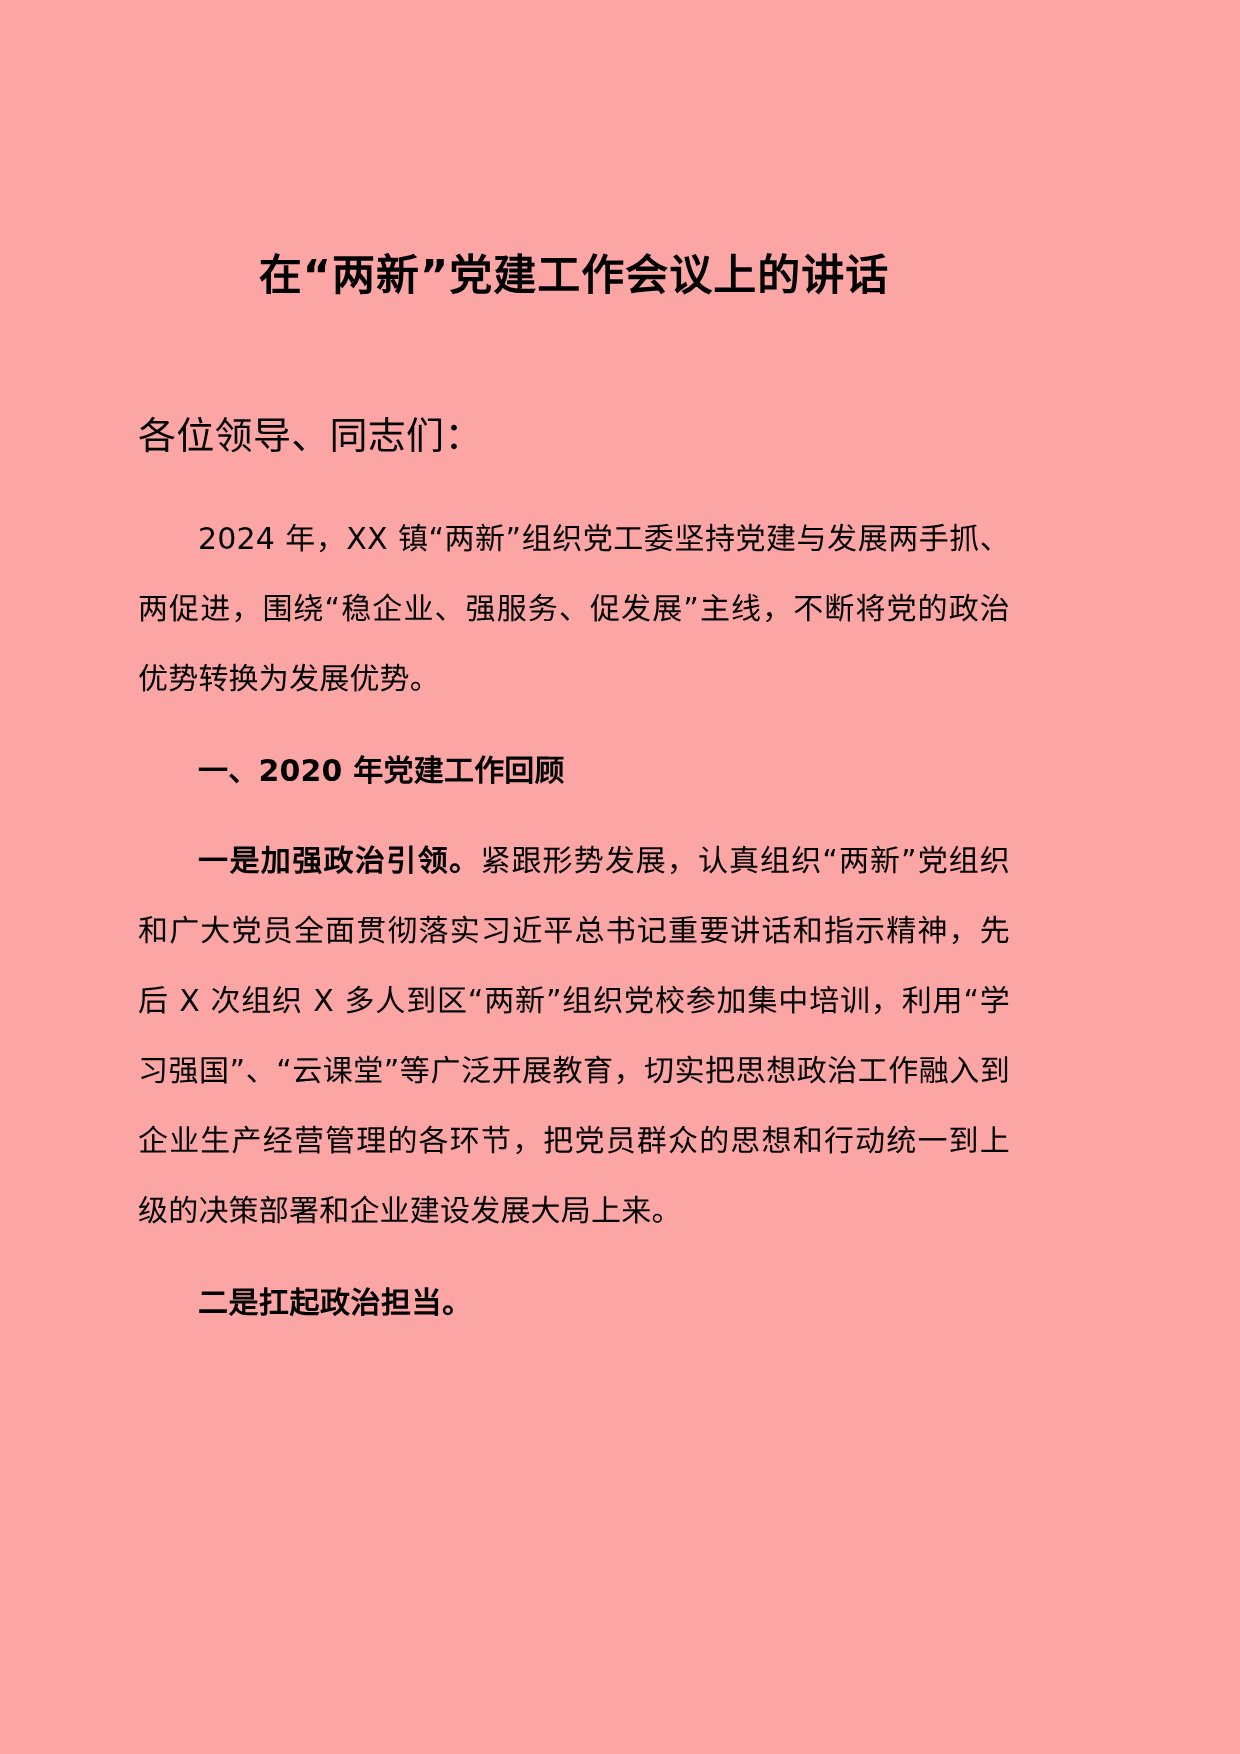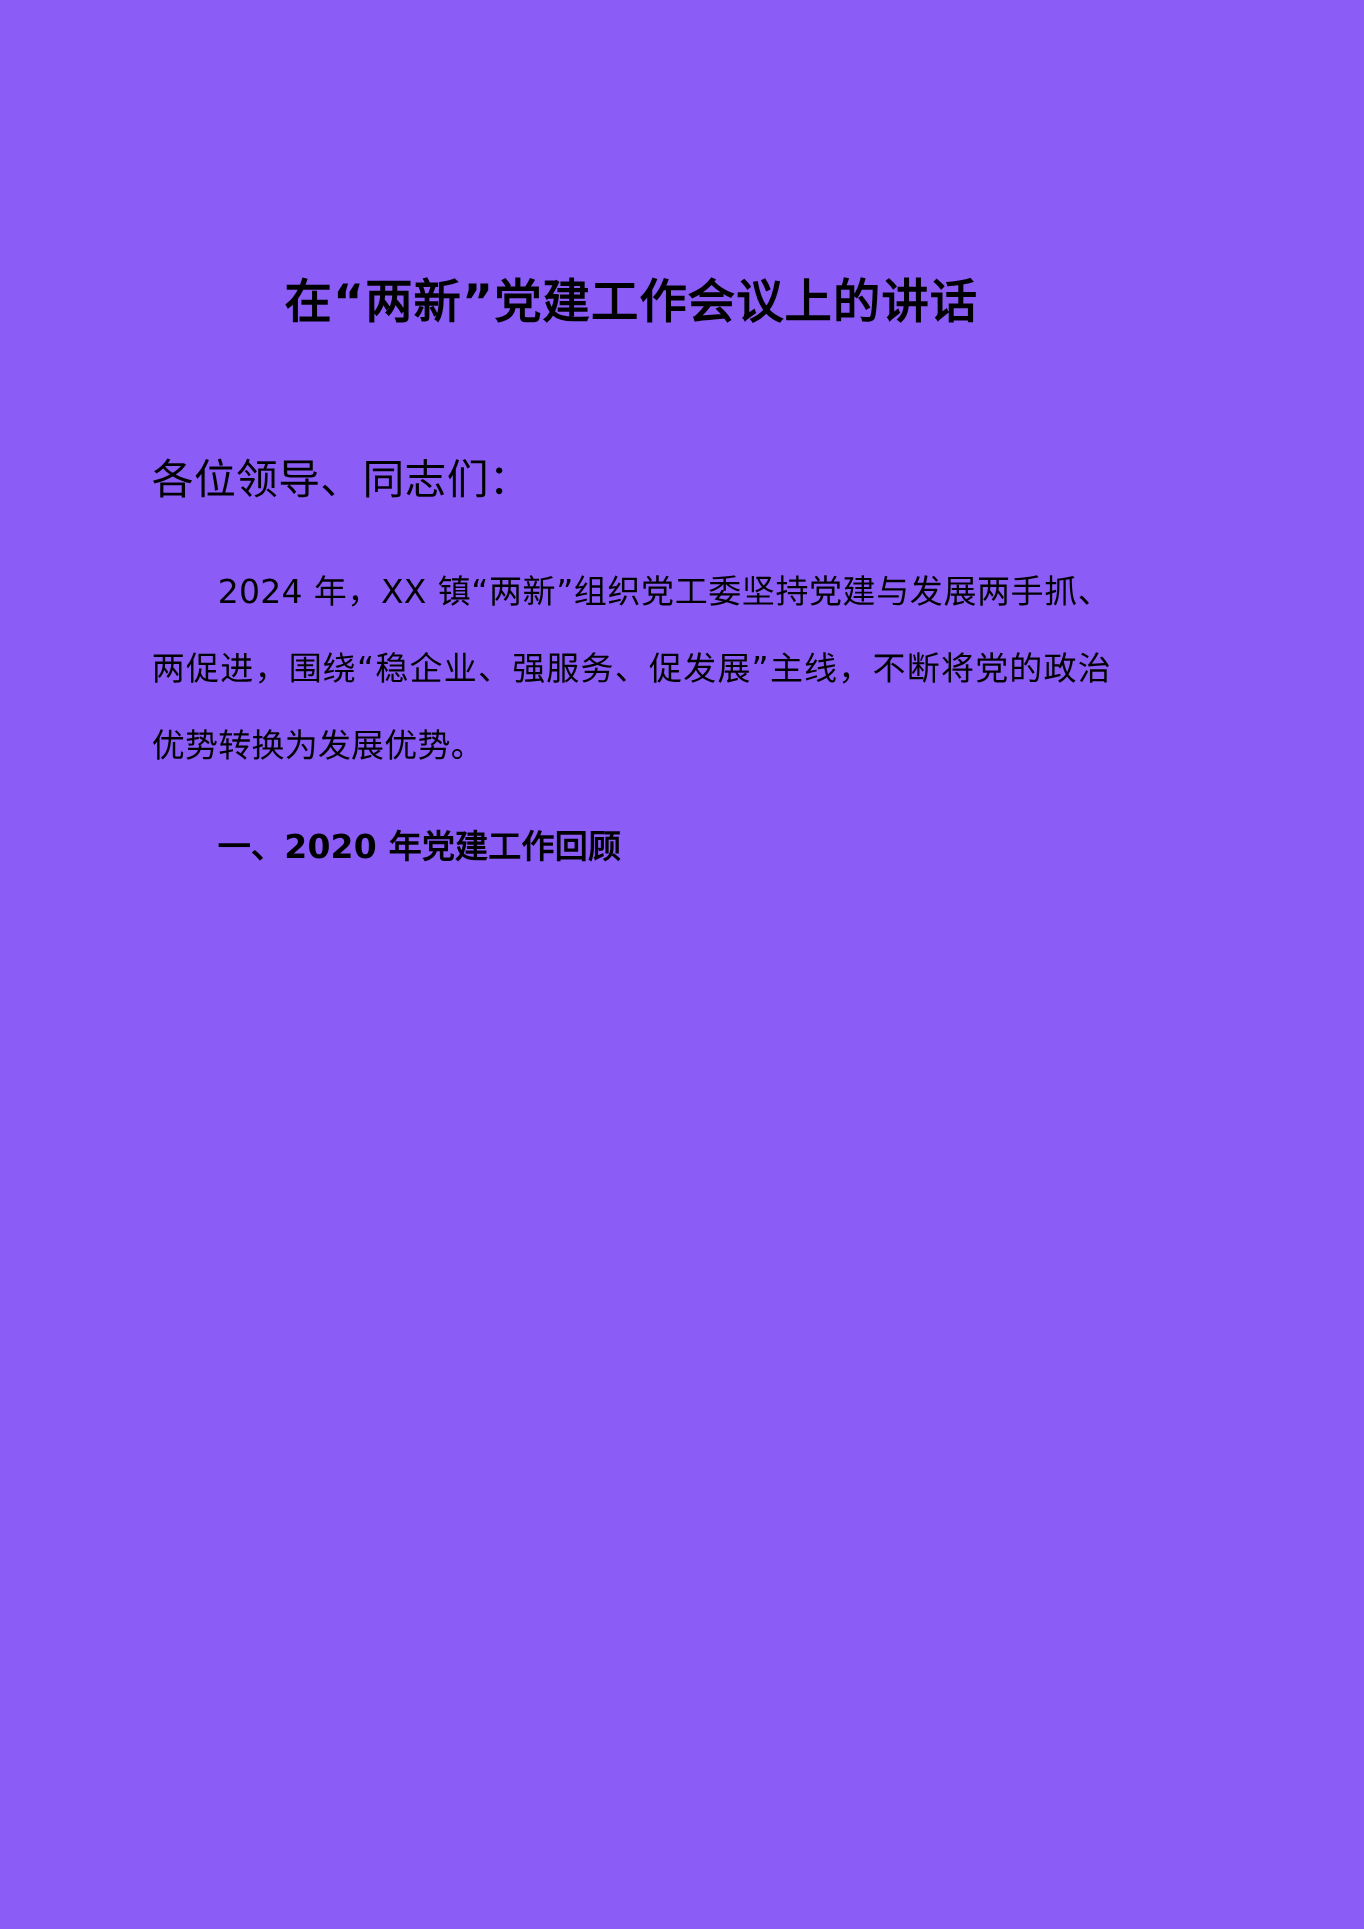--- a/index.html
+++ b/index.html
@@ -12,21 +12,21 @@
     height: 1754px;
     font-family: "DejaVu Sans", "Liberation Sans", sans-serif;
     color: #000000;
     -webkit-font-smoothing: antialiased;
   }
 
   .page {
     position: relative;
     width: 1240px;
     height: 1754px;
-    background: #8b5cf6;
+    background: #fca5a5;
     box-sizing: border-box;
     padding: 16px;
     overflow: hidden;
   }
 
   .content {
     position: absolute;
     left: 138px;
     top: 0;
     width: 872px;
@@ -100,16 +100,18 @@
   <div class="content">
 
     <h1 class="doc-title">在“两新”党建工作会议上的讲话</h1>
 
     <p class="salutation">各位领导、同志们：</p>
 
     <p class="para gap-lg">2024 年，XX 镇“两新”组织党工委坚持党建与发展两手抓、两促进，围绕“稳企业、强服务、促发展”主线，不断将党的政治优势转换为发展优势。</p>
 
     <p class="section-heading">一、2020 年党建工作回顾</p>
 
+    <p class="para gap-sm"><span class="lead">一是加强政治引领。</span><span>紧跟形势发展，认真组织“两新”党组织和广大党员全面贯彻落实习近平总书记重要讲话和指示精神，先后 X 次组织 X 多人到区“两新”组织党校参加集中培训，利用“学习强国”、“云课堂”等广泛开展教育，切实把思想政治工作融入到企业生产经营管理的各环节，把党员群众的思想和行动统一到上级的决策部署和企业建设发展大局上来。</span></p>
 
+    <p class="para-bold-only">二是扛起政治担当。</p>
 
   </div>
 </div>
 
 </body></html>

